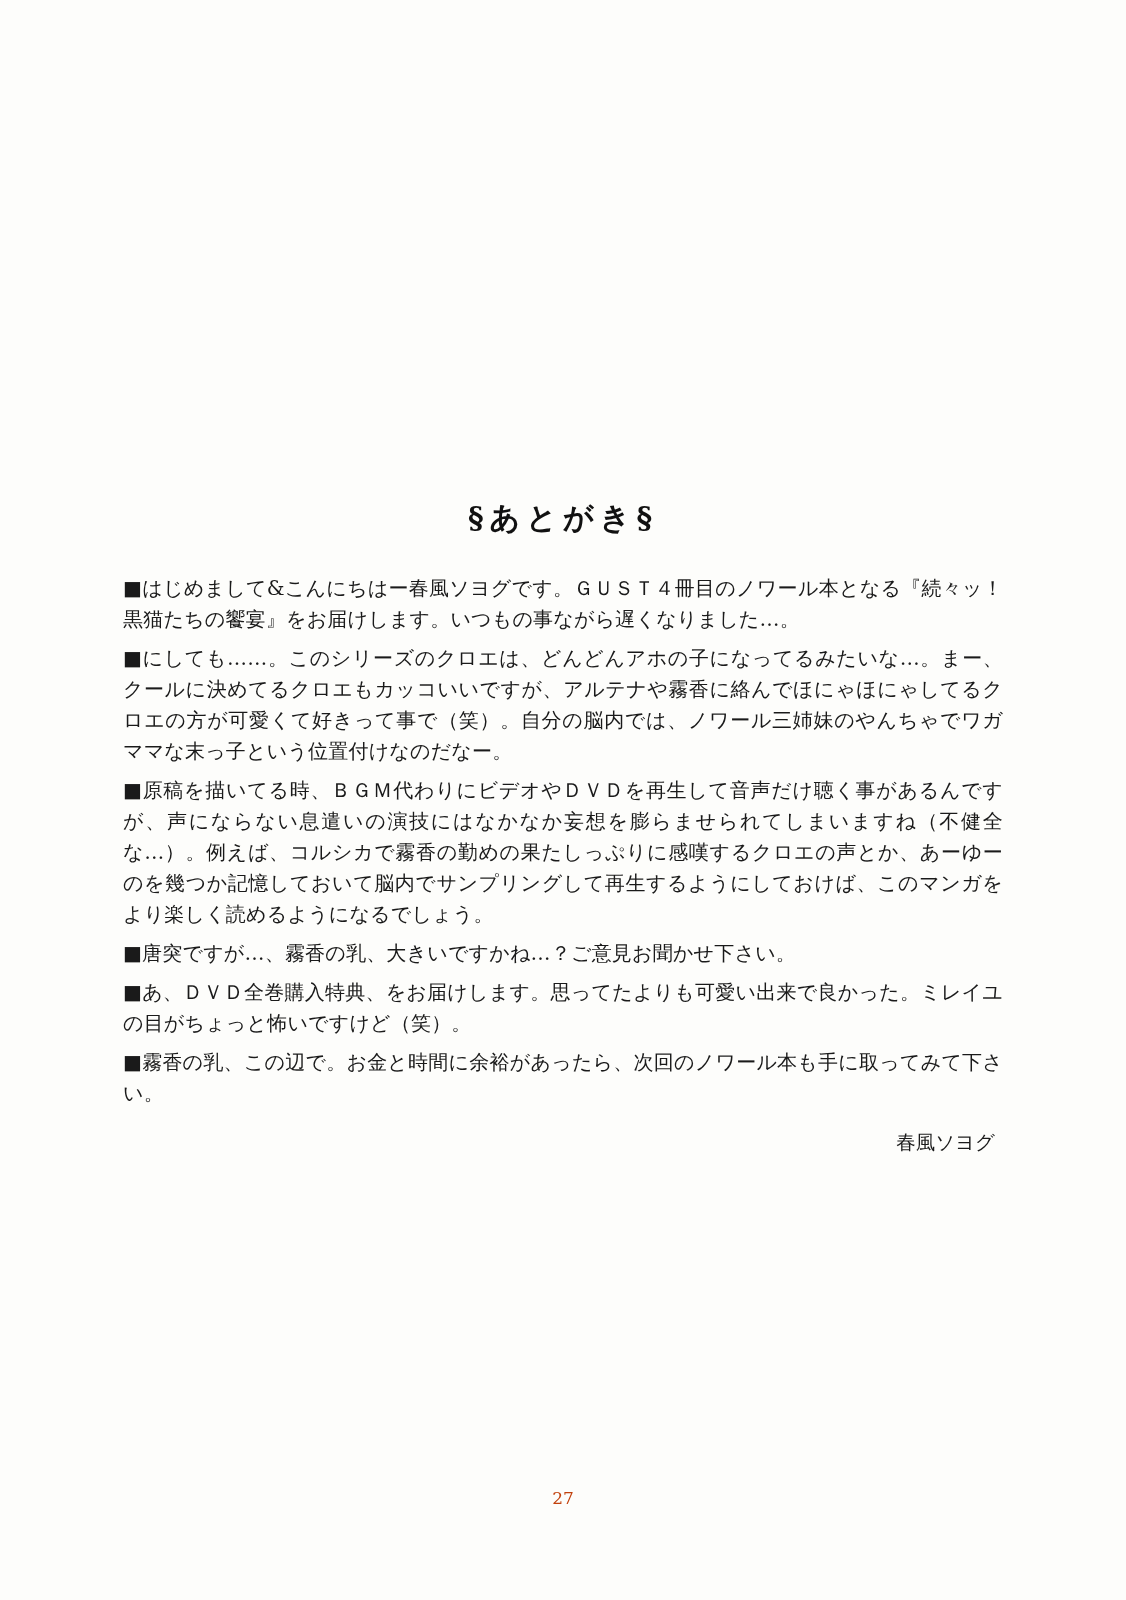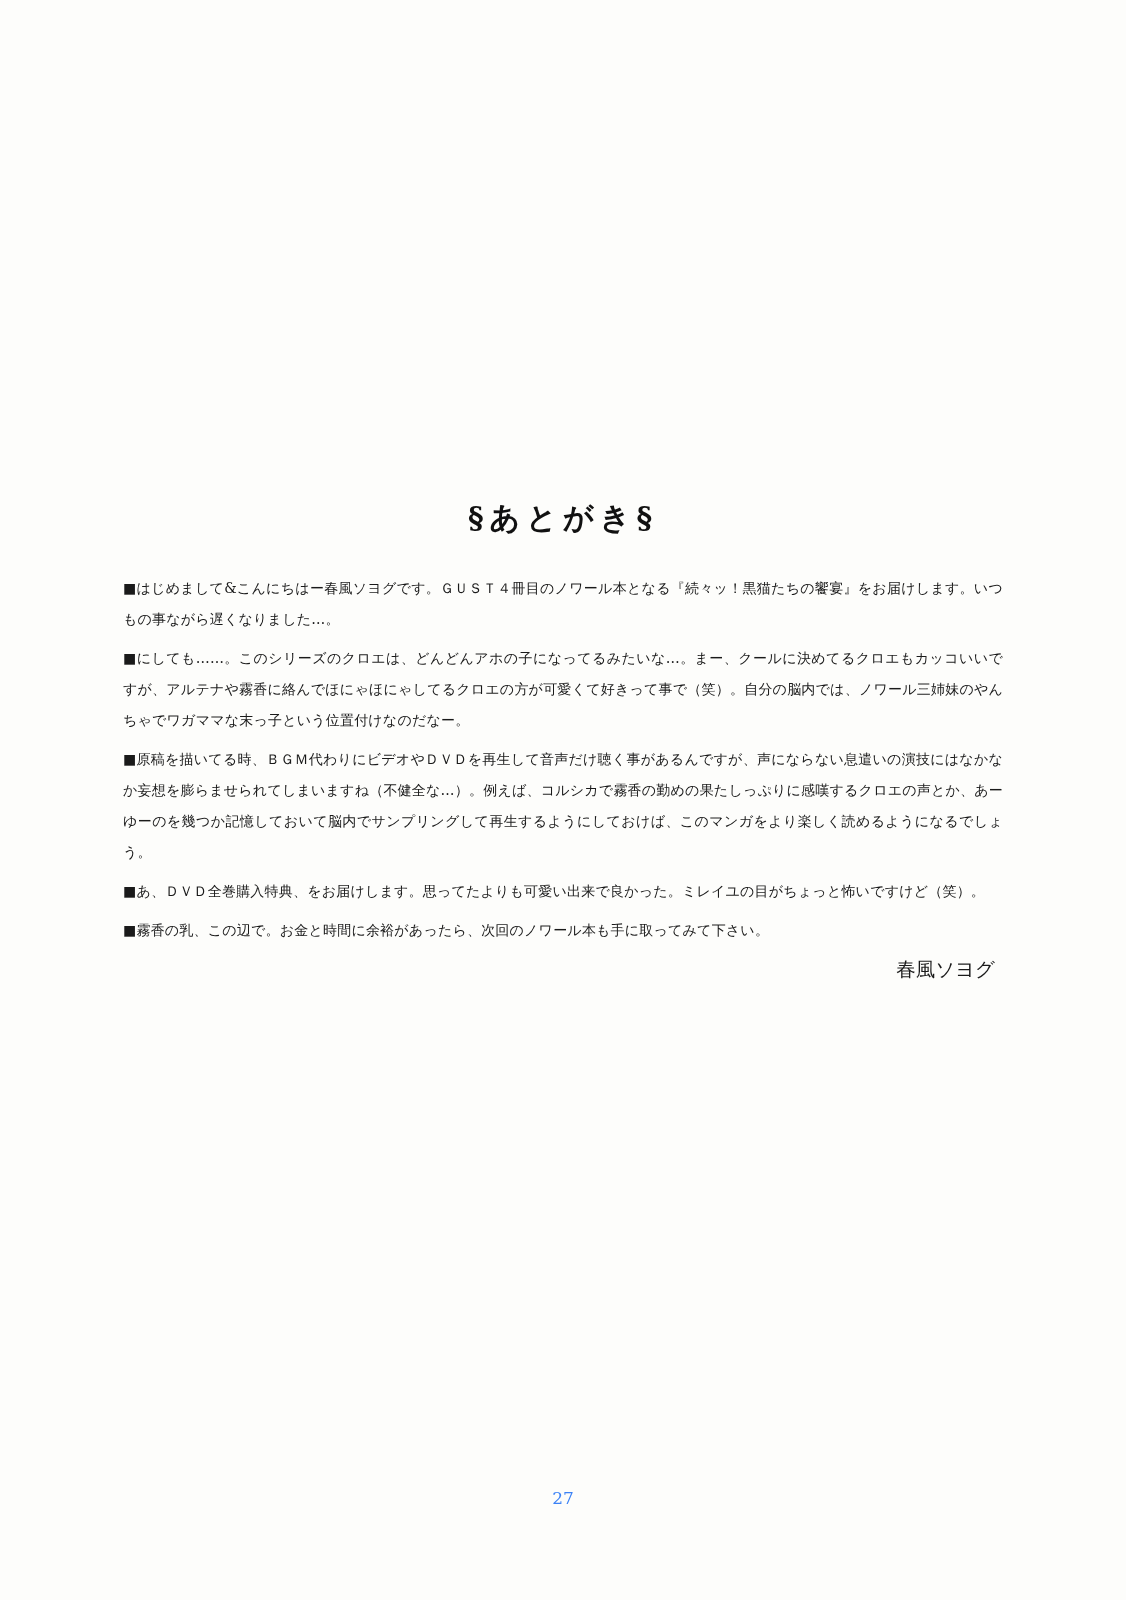--- a/index.html
+++ b/index.html
@@ -26,61 +26,62 @@
   .doc-title {
     text-align: center;
     font-size: 30px;
     letter-spacing: 6px;
     font-weight: 700;
     margin-bottom: 34px;
     font-family: "DejaVu Serif", "Liberation Serif", serif;
     color: #111;
   }
   .para {
-    font-size: 14px;
+    font-size: 20px;
     line-height: 31px;
     text-align: justify;
     text-justify: inter-character;
     margin: 0 0 0 0;
     letter-spacing: 0.2px;
     text-indent: 0;
   }
   .para + .para {
     margin-top: 8px;
   }
   .signature {
     text-align: right;
     font-size: 19.5px;
     line-height: 31px;
-    margin-top: 8px;
+    margin-top: 18px;
     padding-right: 8px;
   }
   .page-number {
     position: absolute;
     left: 0;
     right: 0;
     top: 1488px;
     text-align: center;
     font-size: 17px;
     font-family: "DejaVu Serif", "Liberation Serif", serif;
-    color: #3b82f6;
+    color: #c2410c;
   }
 </style>
 </head>
 <body>
 
 <div class="page">
 
   <div class="content">
 
     <div class="doc-title">§あとがき§</div>
 
     <p class="para">■はじめまして&amp;こんにちはー春風ソヨグです。ＧＵＳＴ４冊目のノワール本となる『続々ッ！黒猫たちの饗宴』をお届けします。いつもの事ながら遅くなりました…。</p>
     <p class="para">■にしても……。このシリーズのクロエは、どんどんアホの子になってるみたいな…。まー、クールに決めてるクロエもカッコいいですが、アルテナや霧香に絡んでほにゃほにゃしてるクロエの方が可愛くて好きって事で（笑）。自分の脳内では、ノワール三姉妹のやんちゃでワガママな末っ子という位置付けなのだなー。</p>
     <p class="para">■原稿を描いてる時、ＢＧＭ代わりにビデオやＤＶＤを再生して音声だけ聴く事があるんですが、声にならない息遣いの演技にはなかなか妄想を膨らませられてしまいますね（不健全な…）。例えば、コルシカで霧香の勤めの果たしっぷりに感嘆するクロエの声とか、あーゆーのを幾つか記憶しておいて脳内でサンプリングして再生するようにしておけば、このマンガをより楽しく読めるようになるでしょう。</p>
+    <p class="para">■唐突ですが…、霧香の乳、大きいですかね…？ご意見お聞かせ下さい。</p>
     <p class="para">■あ、ＤＶＤ全巻購入特典、をお届けします。思ってたよりも可愛い出来で良かった。ミレイユの目がちょっと怖いですけど（笑）。</p>
     <p class="para">■霧香の乳、この辺で。お金と時間に余裕があったら、次回のノワール本も手に取ってみて下さい。</p>
 
     <div class="signature">春風ソヨグ</div>
   </div>
 
   <div class="page-number">27</div>
 
 </div>
 

